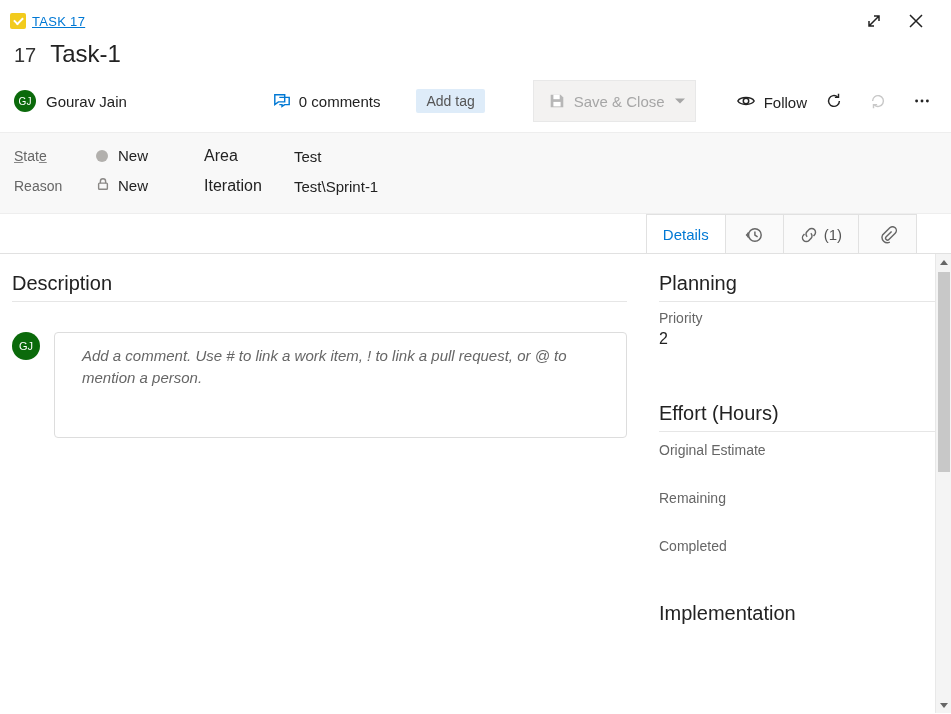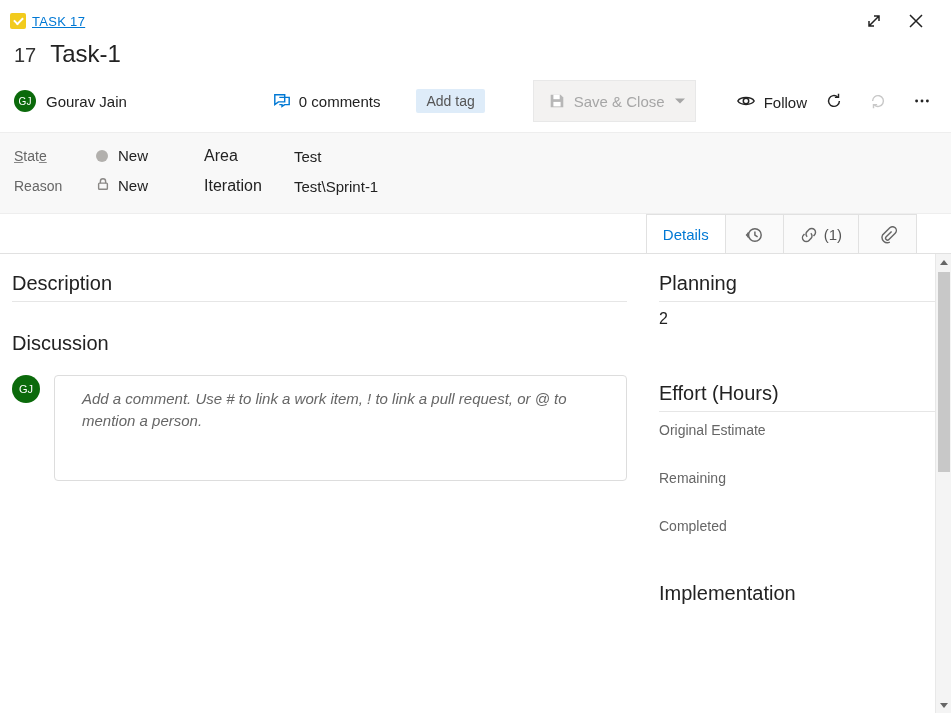--- a/index.html
+++ b/index.html
@@ -185,31 +185,31 @@
         <path d="M14 6l-6 6a2 2 0 0 0 3 3l7-7a4 4 0 0 0-6-6L4 10a6 6 0 0 0 8 8"></path>
       </svg>
   </div>
 </div>
 
 <div class="body-area">
   <div class="left-pane">
     <div class="section-title">Description</div>
 
     <div class="discussion">
-      <div class="section-title" style="border-bottom:none">Discussion</div>
       <div class="disc-row">
         <span class="avatar" style="width:28px;height:28px;font-size:11px">GJ</span>
         <div class="comment-box">Add a comment. Use # to link a work item, ! to link a pull request, or @ to mention a person.</div>
       </div>
     </div>
   </div>
 
   <div class="right-pane">
     <div class="right-section short">
       <div class="section-title">Planning</div>
+      <div class="field-mini-lbl">Priority</div>
       <div class="field-mini-val">2</div>
       <div class="field-mini-val">&nbsp;</div>
     </div>
 
     <div class="right-section">
       <div class="section-title">Effort (Hours)</div>
       <div class="field-mini-lbl" style="margin-top:6px">Original Estimate</div>
       <div class="field-mini-val">&nbsp;</div>
       <div class="field-mini-lbl">Remaining</div>
       <div class="field-mini-val">&nbsp;</div>

